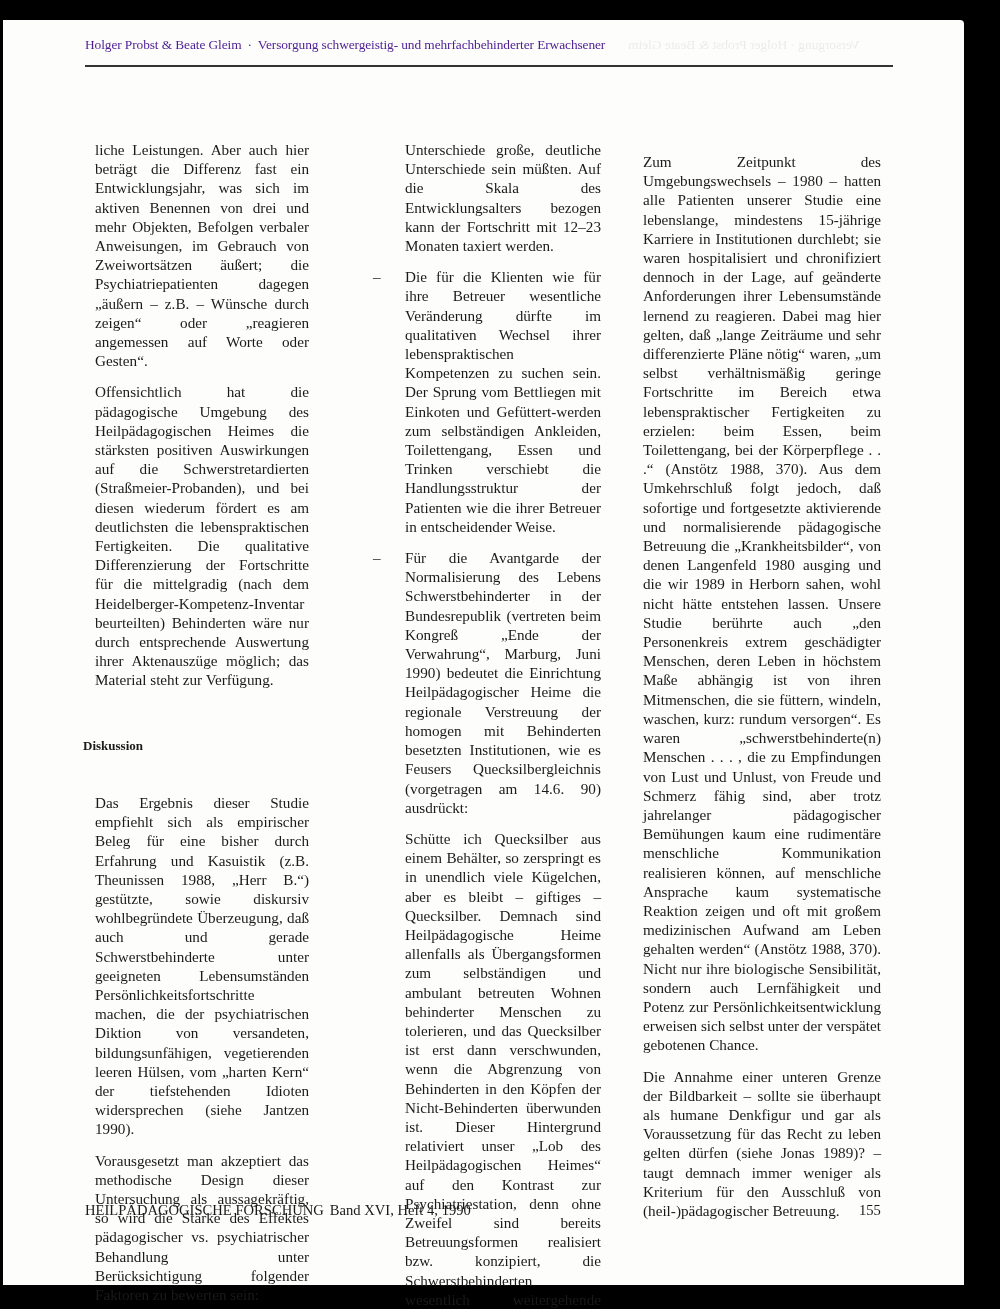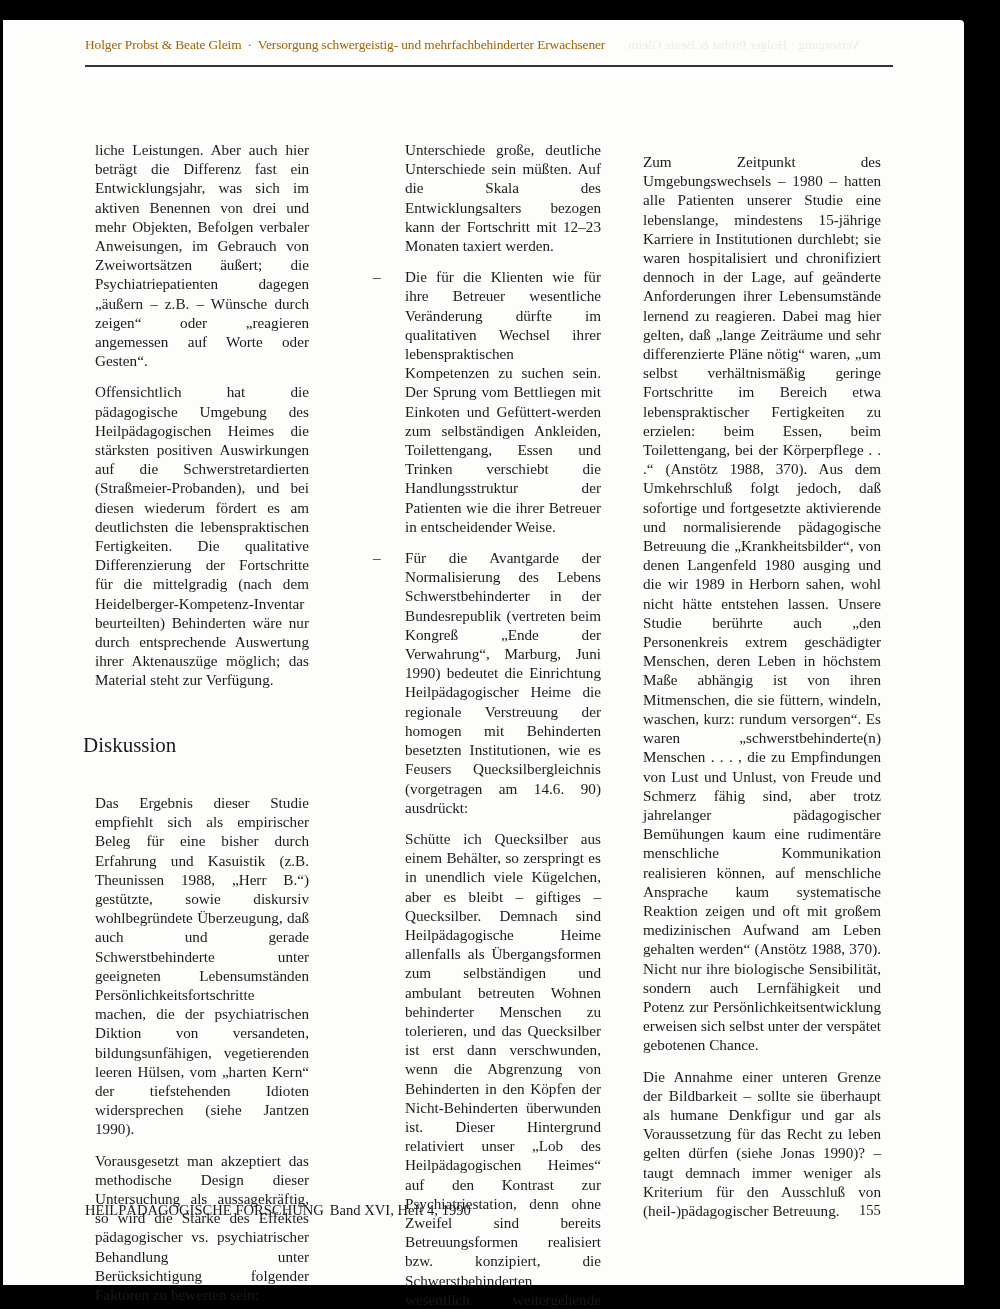--- a/index.html
+++ b/index.html
@@ -17,21 +17,21 @@
     width: 961px; height: 1265px;
     background: #fdfdfb;
     border-top-right-radius: 4px;
   }
   .running-head {
     position: absolute;
     left: 82px; top: 17px;
     font-size: 13.4px;
     letter-spacing: -0.1px;
     white-space: nowrap;
-    color: #a16207;
+    color: #4c1d95;
   }
   .running-head .sep { margin: 0 6px; }
   .ghost {
     position: absolute;
     left: 625px; top: 17px;
     font-size: 13.4px;
     color: #ddd;
     white-space: nowrap;
     transform: scaleX(-1);
     opacity: 0.55;
@@ -58,22 +58,22 @@
   .dash-item {
     position: relative;
     padding-left: 20px;
   }
   .dash-item .dash {
     position: absolute;
     left: 0; top: 0;
   }
   .indented { padding-left: 20px; }
   .heading {
-    font-weight: normal;
-    font-size: 21px;
+    font-weight: bold;
+    font-size: 13px;
     margin: 46px 0 38px 0 !important;
   }
   .footer {
     position: absolute;
     top: 1182px;
     font-size: 14.6px;
     white-space: nowrap;
   }
   .footer-left { left: 82px; }
   .footer-left .issue { margin-left: 6px; }
@@ -112,21 +112,21 @@
     <div class="dash-item">
       <span class="dash">–</span>
       <p>Für die Avantgarde der Normalisierung des Lebens Schwerstbehinderter in der Bundesrepublik (vertreten beim Kongreß „Ende der Verwahrung“, Marburg, Juni 1990) bedeutet die Einrichtung Heilpädagogischer Heime die regionale Verstreuung der homogen mit Behinderten besetzten Institutionen, wie es Feusers Quecksilbergleichnis (vorgetragen am 14.6. 90) ausdrückt:</p>
       <p>Schütte ich Quecksilber aus einem Behälter, so zerspringt es in unendlich viele Kügelchen, aber es bleibt – giftiges – Quecksilber. Demnach sind Heilpädagogische Heime allenfalls als Übergangsformen zum selbständigen und ambulant betreuten Wohnen behinderter Menschen zu tolerieren, und das Quecksilber ist erst dann verschwunden, wenn die Abgrenzung von Behinderten in den Köpfen der Nicht-Behinderten überwunden ist. Dieser Hintergrund relativiert unser „Lob des Heilpädagogischen Heimes“ auf den Kontrast zur Psychiatriestation, denn ohne Zweifel sind bereits Betreuungsformen realisiert bzw. konzipiert, die Schwerstbehinderten wesentlich weitergehende Entfaltungsmöglichkeiten bieten. Wir könnten in dieser Linie interpretieren, daß unsere mittelgradig retardierten Probanden an die Decke der Fördermöglichkeiten des Heilpädagogischen Heimes stoßen. Andererseits gilt das Heilpädagogische Heim in Langenfeld als außerordentlich günstiger Fall, dessen Bedingungen</p>
     </div>
   </div>
 
   <div class="col col-right">
     <div class="gap"></div>
     <p>Zum Zeitpunkt des Umgebungswechsels – 1980 – hatten alle Patienten unserer Studie eine lebenslange, mindestens 15-jährige Karriere in Institutionen durchlebt; sie waren hospitalisiert und chronifiziert dennoch in der Lage, auf geänderte Anforderungen ihrer Lebensumstände lernend zu reagieren. Dabei mag hier gelten, daß „lange Zeiträume und sehr differenzierte Pläne nötig“ waren, „um selbst verhältnismäßig geringe Fortschritte im Bereich etwa lebenspraktischer Fertigkeiten zu erzielen: beim Essen, beim Toilettengang, bei der Körperpflege . . .“ (Anstötz 1988, 370). Aus dem Umkehrschluß folgt jedoch, daß sofortige und fortgesetzte aktivierende und normalisierende pädagogische Betreuung die „Krankheitsbilder“, von denen Langenfeld 1980 ausging und die wir 1989 in Herborn sahen, wohl nicht hätte entstehen lassen. Unsere Studie berührte auch „den Personenkreis extrem geschädigter Menschen, deren Leben in höchstem Maße abhängig ist von ihren Mitmenschen, die sie füttern, windeln, waschen, kurz: rundum versorgen“. Es waren „schwerstbehinderte(n) Menschen . . . , die zu Empfindungen von Lust und Unlust, von Freude und Schmerz fähig sind, aber trotz jahrelanger pädagogischer Bemühungen kaum eine rudimentäre menschliche Kommunikation realisieren können, auf menschliche Ansprache kaum systematische Reaktion zeigen und oft mit großem medizinischen Aufwand am Leben gehalten werden“ (Anstötz 1988, 370). Nicht nur ihre biologische Sensibilität, sondern auch Lernfähigkeit und Potenz zur Persönlichkeitsentwicklung erweisen sich selbst unter der verspätet gebotenen Chance.</p>
-    <p>Die Annahme einer unteren Grenze der Bildbarkeit – sollte sie überhaupt als humane Denkfigur und gar als Voraussetzung für das Recht zu leben gelten dürfen (siehe Jonas 1990)? – taugt demnach immer weniger als Kriterium für den Ausschluß von (heil-)pädagogischer Betreuung.</p>
+    <p>Die Annahme einer unteren Grenze der Bildbarkeit – sollte sie überhaupt als humane Denkfigur und gar als Voraussetzung für das Recht zu leben gelten dürfen (siehe Jonas 1989)? – taugt demnach immer weniger als Kriterium für den Ausschluß von (heil-)pädagogischer Betreuung.</p>
   </div>
 
   <div class="footer footer-left">
     <span>HEILPÄDAGOGISCHE FORSCHUNG</span><span class="issue">Band XVI, Heft 4, 1990</span>
   </div>
   <div class="footer footer-right">155</div>
 
 </div>
 
 </body></html>

